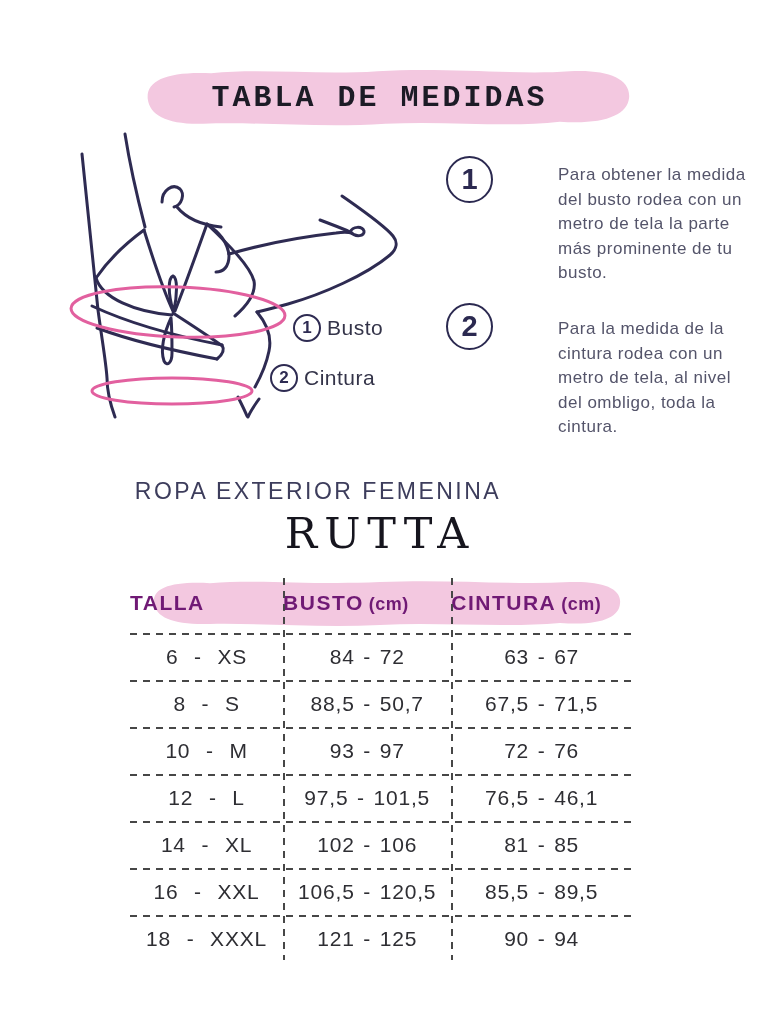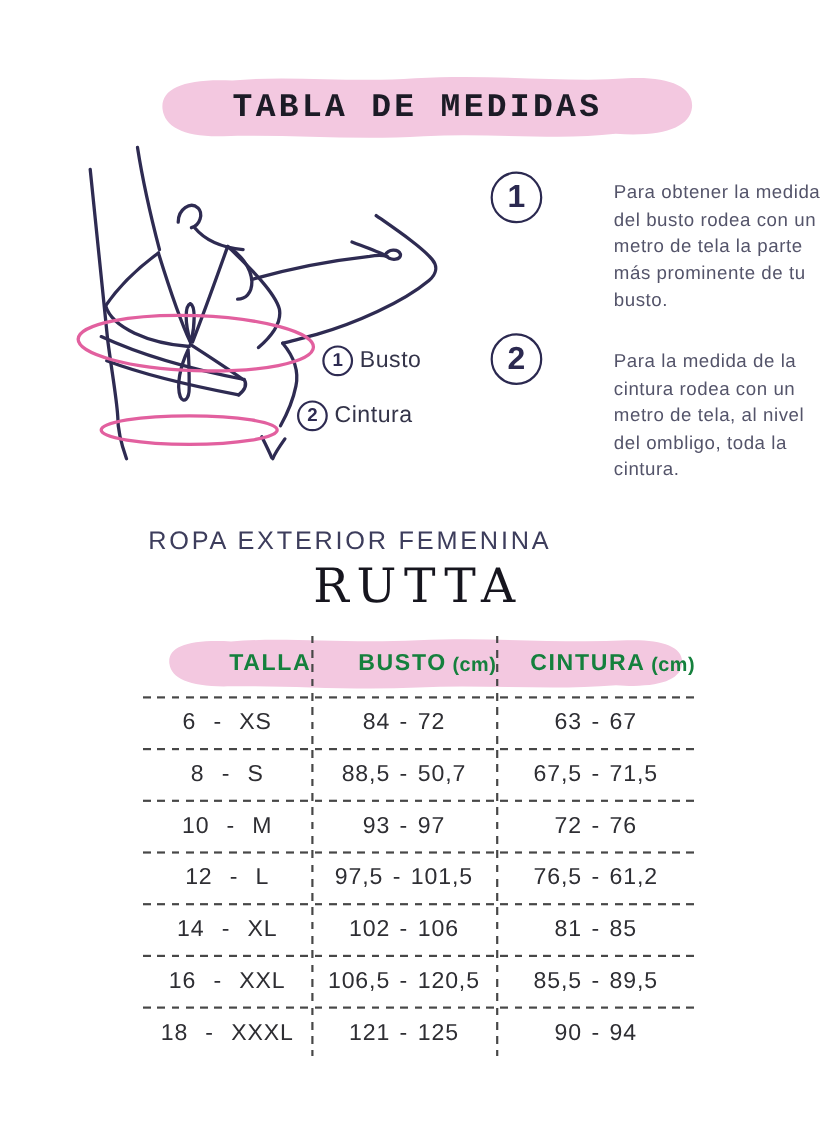--- a/index.html
+++ b/index.html
@@ -66,22 +66,22 @@
 
   
   .size-table{position:absolute;left:130px;top:576px;width:502px;height:390px;}
   .table-blob{position:absolute;left:0;top:0;width:502px;height:53px;}
   .table-blob svg{position:absolute;inset:0;width:100%;height:100%;}
   .t-header{
     position:absolute;left:0;top:0;width:100%;height:53px;
     display:grid;grid-template-columns:30.5% 33.5% 36%;
   }
   .t-header > div{
-    display:flex;align-items:center;justify-content:flex-end;
-    font-weight:bold;color:#15803d;font-size:21px;letter-spacing:1.5px;
+    display:flex;align-items:center;justify-content:flex-start;
+    font-weight:bold;color:#701a75;font-size:21px;letter-spacing:1.5px;
   }
   .t-header .unit{font-size:18px;font-weight:bold;margin-left:5px;letter-spacing:0.5px;padding-top:4px;}
   .t-body{position:absolute;left:0;top:57px;width:100%;}
   .t-row{
     position:relative;display:grid;grid-template-columns:30.5% 33.5% 36%;height:47px;
   }
   .t-row::before{
     content:"";position:absolute;left:0;right:0;top:0;height:2px;
     background:repeating-linear-gradient(to right,var(--dash) 0,var(--dash) 7px,transparent 7px,transparent 13px);
   }
@@ -211,21 +211,21 @@
         <div class="range">67,5 - 71,5</div>
       </div>
       <div class="t-row">
         <div class="talla">10 - M</div>
         <div class="range">93 - 97</div>
         <div class="range">72 - 76</div>
       </div>
       <div class="t-row">
         <div class="talla">12 - L</div>
         <div class="range">97,5 - 101,5</div>
-        <div class="range">76,5 - 61,2</div>
+        <div class="range">76,5 - 46,1</div>
       </div>
       <div class="t-row">
         <div class="talla">14 - XL</div>
         <div class="range">102 - 106</div>
         <div class="range">81 - 85</div>
       </div>
       <div class="t-row">
         <div class="talla">16 - XXL</div>
         <div class="range">106,5 - 120,5</div>
         <div class="range">85,5 - 89,5</div>

